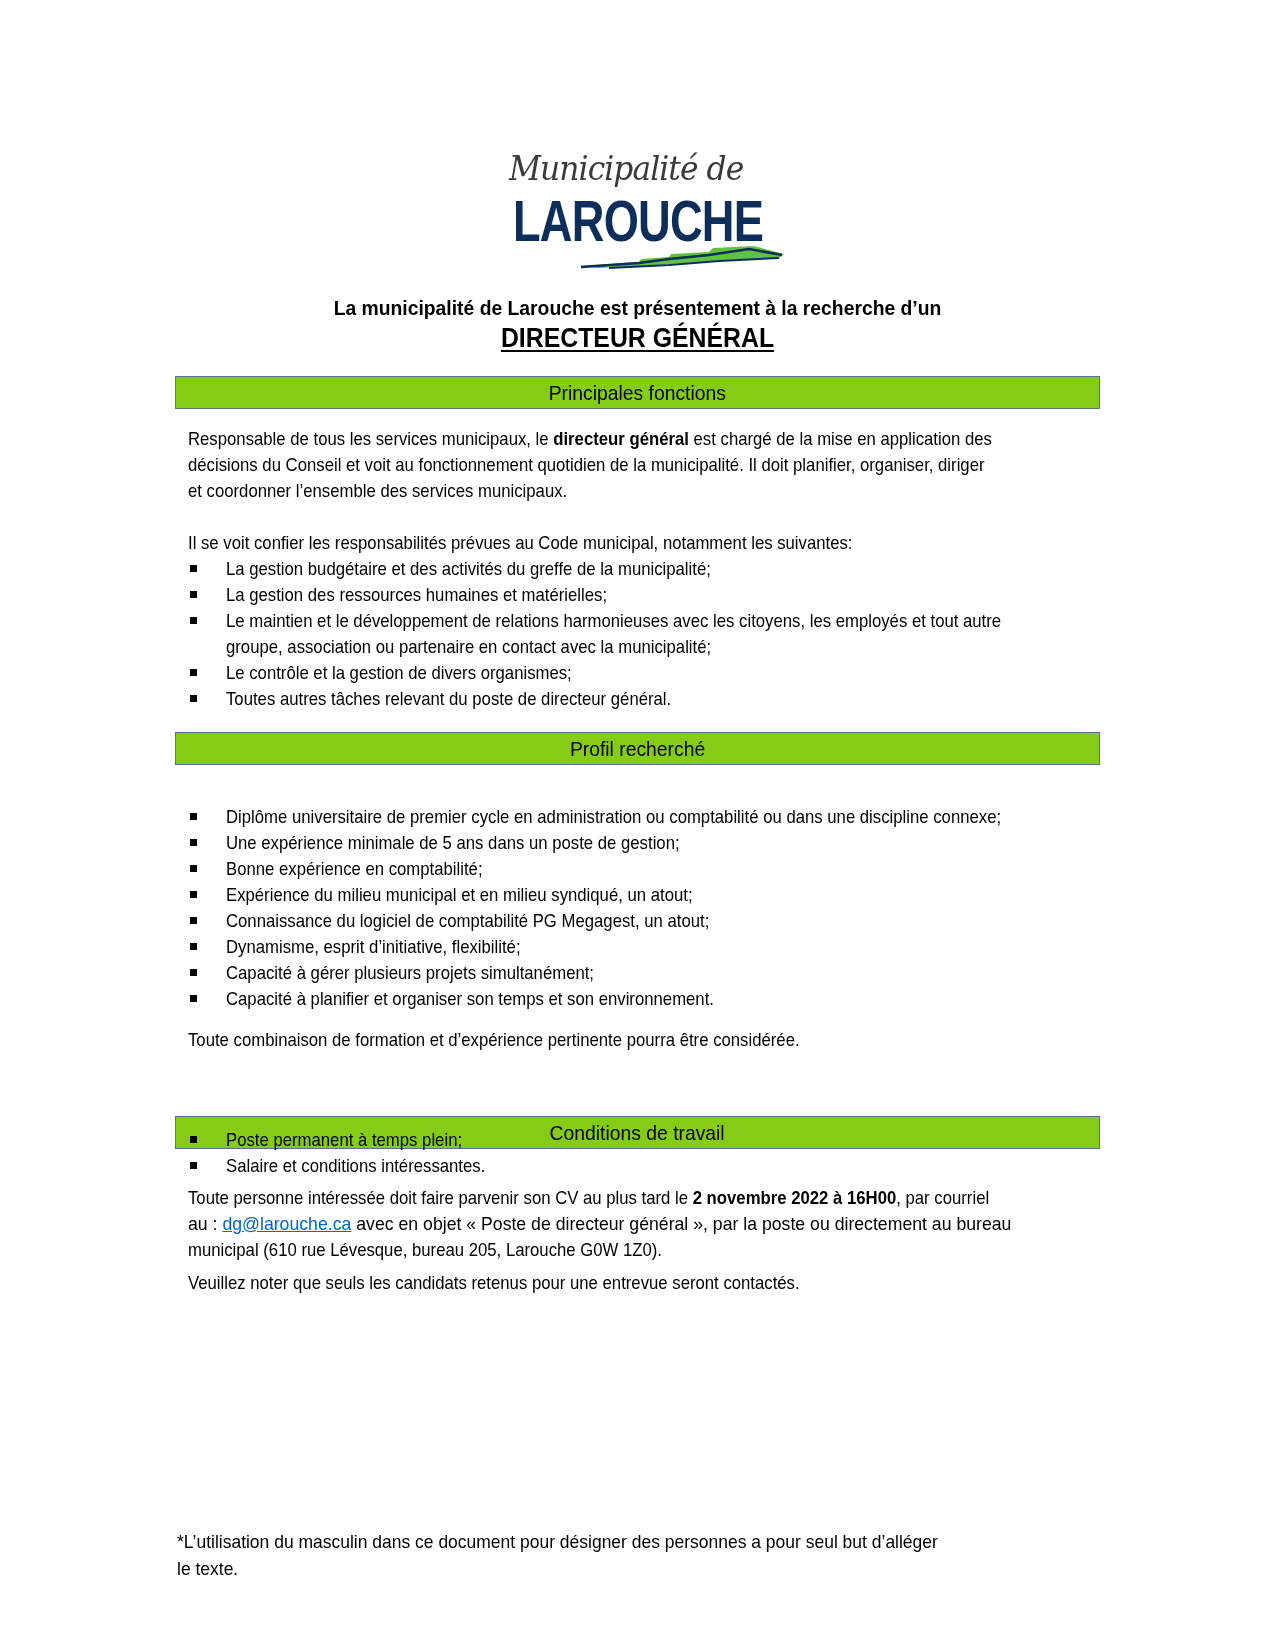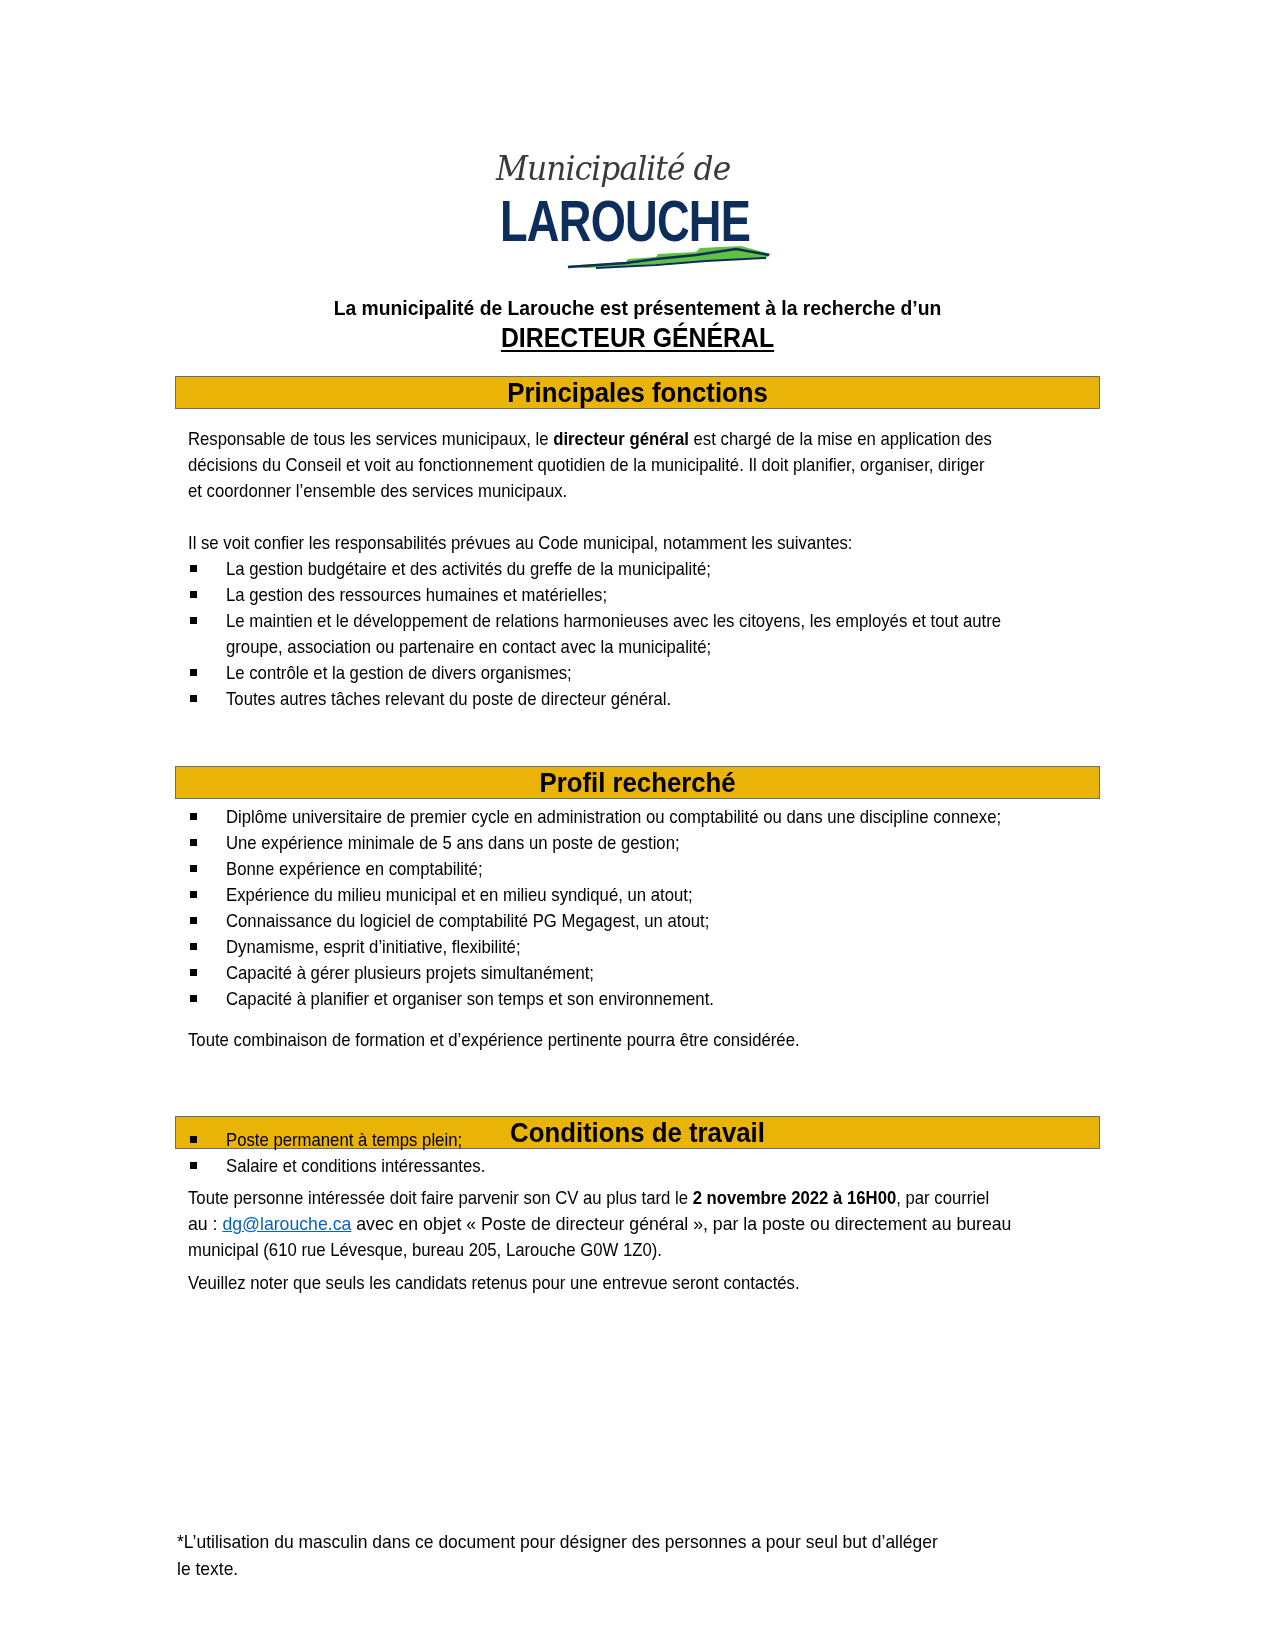--- a/index.html
+++ b/index.html
@@ -1,36 +1,36 @@
 <!DOCTYPE html>
 <html><head>
 <meta charset="utf-8">
 <style>
   html, body { margin:0; padding:0; background:#fff; }
   body { width:1275px; height:1650px; position:relative; overflow:hidden;
          font-family:"Liberation Sans", sans-serif; color:#000; }
   .abs { position:absolute; }
-  .logo { left:486px; top:148px; width:290px; height:125px; }
+  .logo { left:499px; top:148px; width:290px; height:125px; }
   .logo-script { position:absolute; left:10px; top:0px; font-family:"DejaVu Serif", serif;
          font-style:italic; font-size:34px; color:#3a3a3a; letter-spacing:-1px; white-space:nowrap;
          transform:scaleX(0.92); transform-origin:left top; }
   .logo-main { position:absolute; left:14px; top:44px; font-family:"Liberation Sans", sans-serif;
          font-weight:bold; font-size:58px; line-height:58px; color:#0d2d5a; letter-spacing:-1px;
          transform:scaleX(0.78); transform-origin:left top; white-space:nowrap; }
   .logo-swoosh { position:absolute; left:80px; top:98px; width:205px; height:26px; }
 
   .headline { left:0; width:1275px; top:296px; text-align:center; font-weight:bold; font-size:21px;
          transform:scaleX(0.92); transform-origin:center; white-space:nowrap; }
   .title { left:0; width:1275px; top:323px; text-align:center; font-weight:bold; font-size:27px;
          white-space:nowrap; }
   .title span { text-decoration:underline; text-decoration-thickness:2px; text-underline-offset:3px;
          display:inline-block; transform:scaleX(0.92); }
 
-  .sec-box { left:175px; width:923px; height:31px; background:#eab308; border:1px solid #5f6f86;
-         text-align:center; font-weight:bold; font-size:28px; line-height:31px; }
+  .sec-box { left:175px; width:923px; height:31px; background:#84cc16; border:1px solid #5f6f86;
+         text-align:center; font-weight:normal; font-size:21px; line-height:31px; }
   .sec-box span { display:inline-block; transform:scaleX(0.92); }
 
   .txt { left:188px; width:900px; font-size:19px; line-height:26px; white-space:nowrap;
          transform:scaleX(0.88); transform-origin:left top; }
   .bul { position:absolute; left:190px; font-size:19px; line-height:26px; }
   .bul .sq { position:absolute; left:0; top:9px; width:7px; height:7px; background:#000; }
   .bul .bt { position:absolute; left:36px; white-space:nowrap; transform:scaleX(0.88);
          transform-origin:left top; }
   a.mail { color:#0563c1; text-decoration:underline; }
   .foot { left:177px; font-size:19px; line-height:27px; white-space:nowrap; transform:scaleX(0.92);
@@ -83,21 +83,21 @@
   </div>
 <div class="bul" style="top:660px;">
     <span class="sq"></span>
     <span class="bt">Le contrôle et la gestion de divers organismes;</span>
   </div>
 <div class="bul" style="top:686px;">
     <span class="sq"></span>
     <span class="bt">Toutes autres tâches relevant du poste de directeur général.</span>
   </div>
 
-<div class="abs sec-box" style="top:766px;">
+<div class="abs sec-box" style="top:732px;">
   <span>Profil recherché</span>
 </div>
 
 <div class="bul" style="top:804px;">
     <span class="sq"></span>
     <span class="bt">Diplôme universitaire de premier cycle en administration ou comptabilité ou dans une discipline connexe;</span>
   </div>
 <div class="bul" style="top:830px;">
     <span class="sq"></span>
     <span class="bt">Une expérience minimale de 5 ans dans un poste de gestion;</span>

